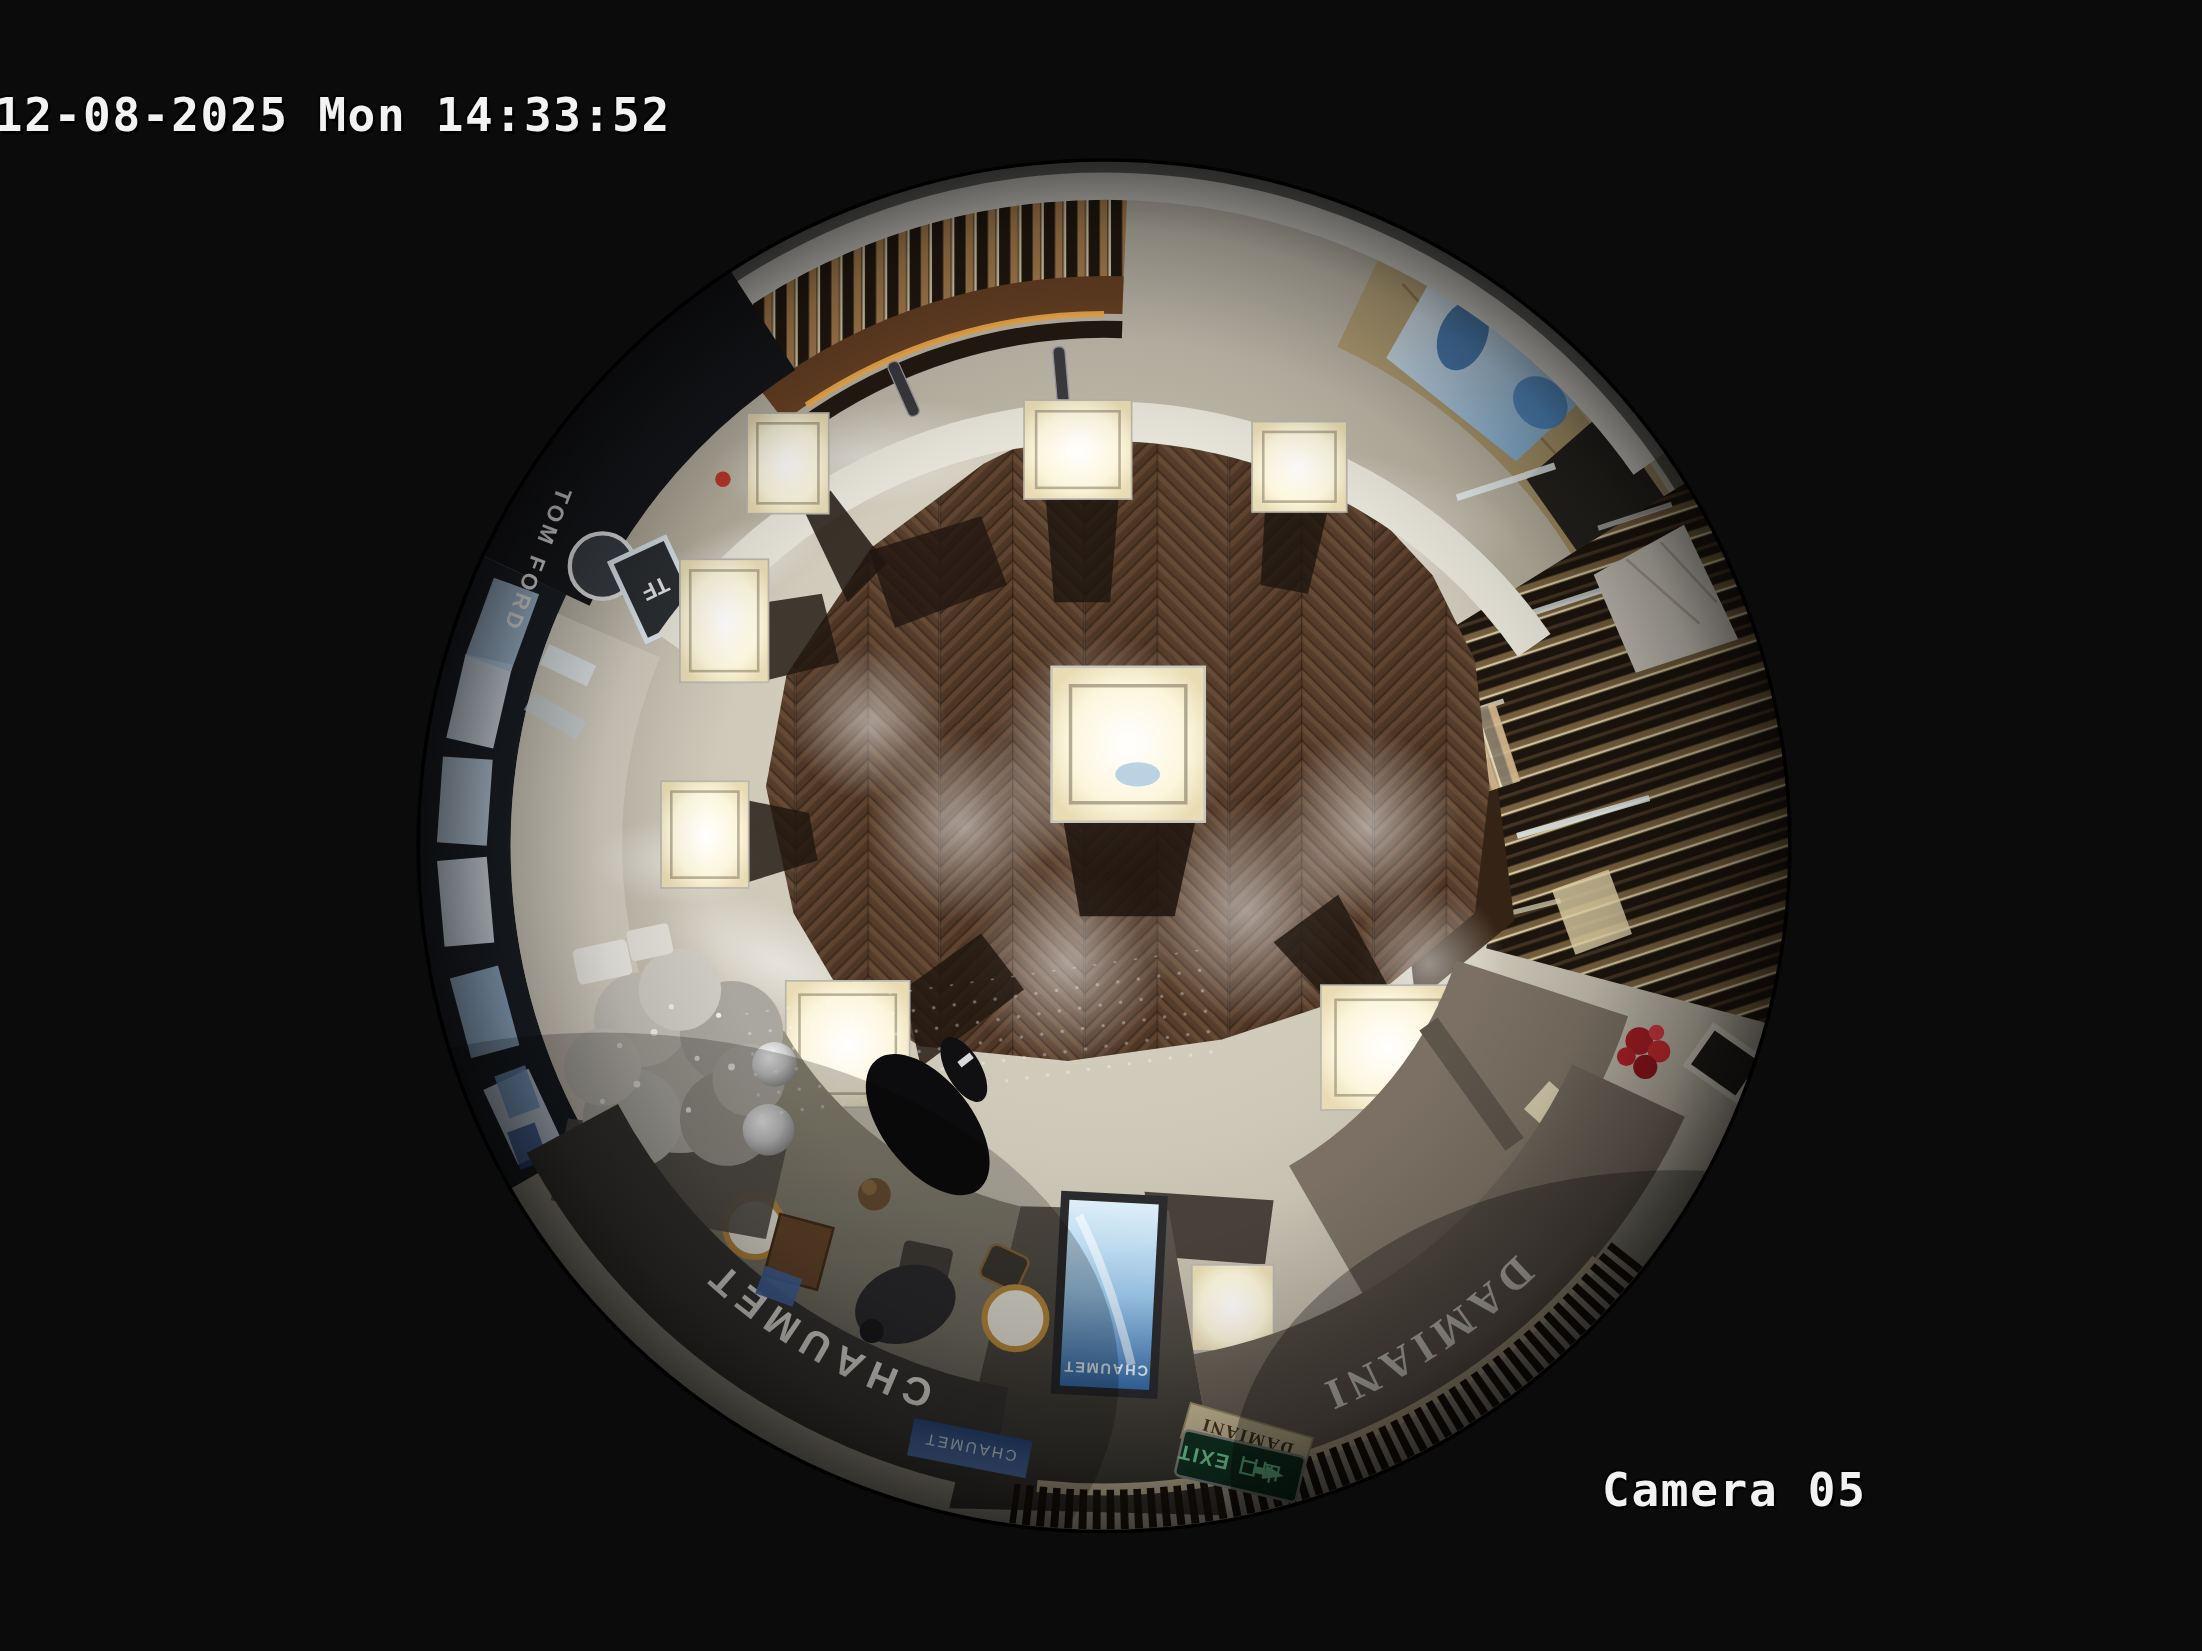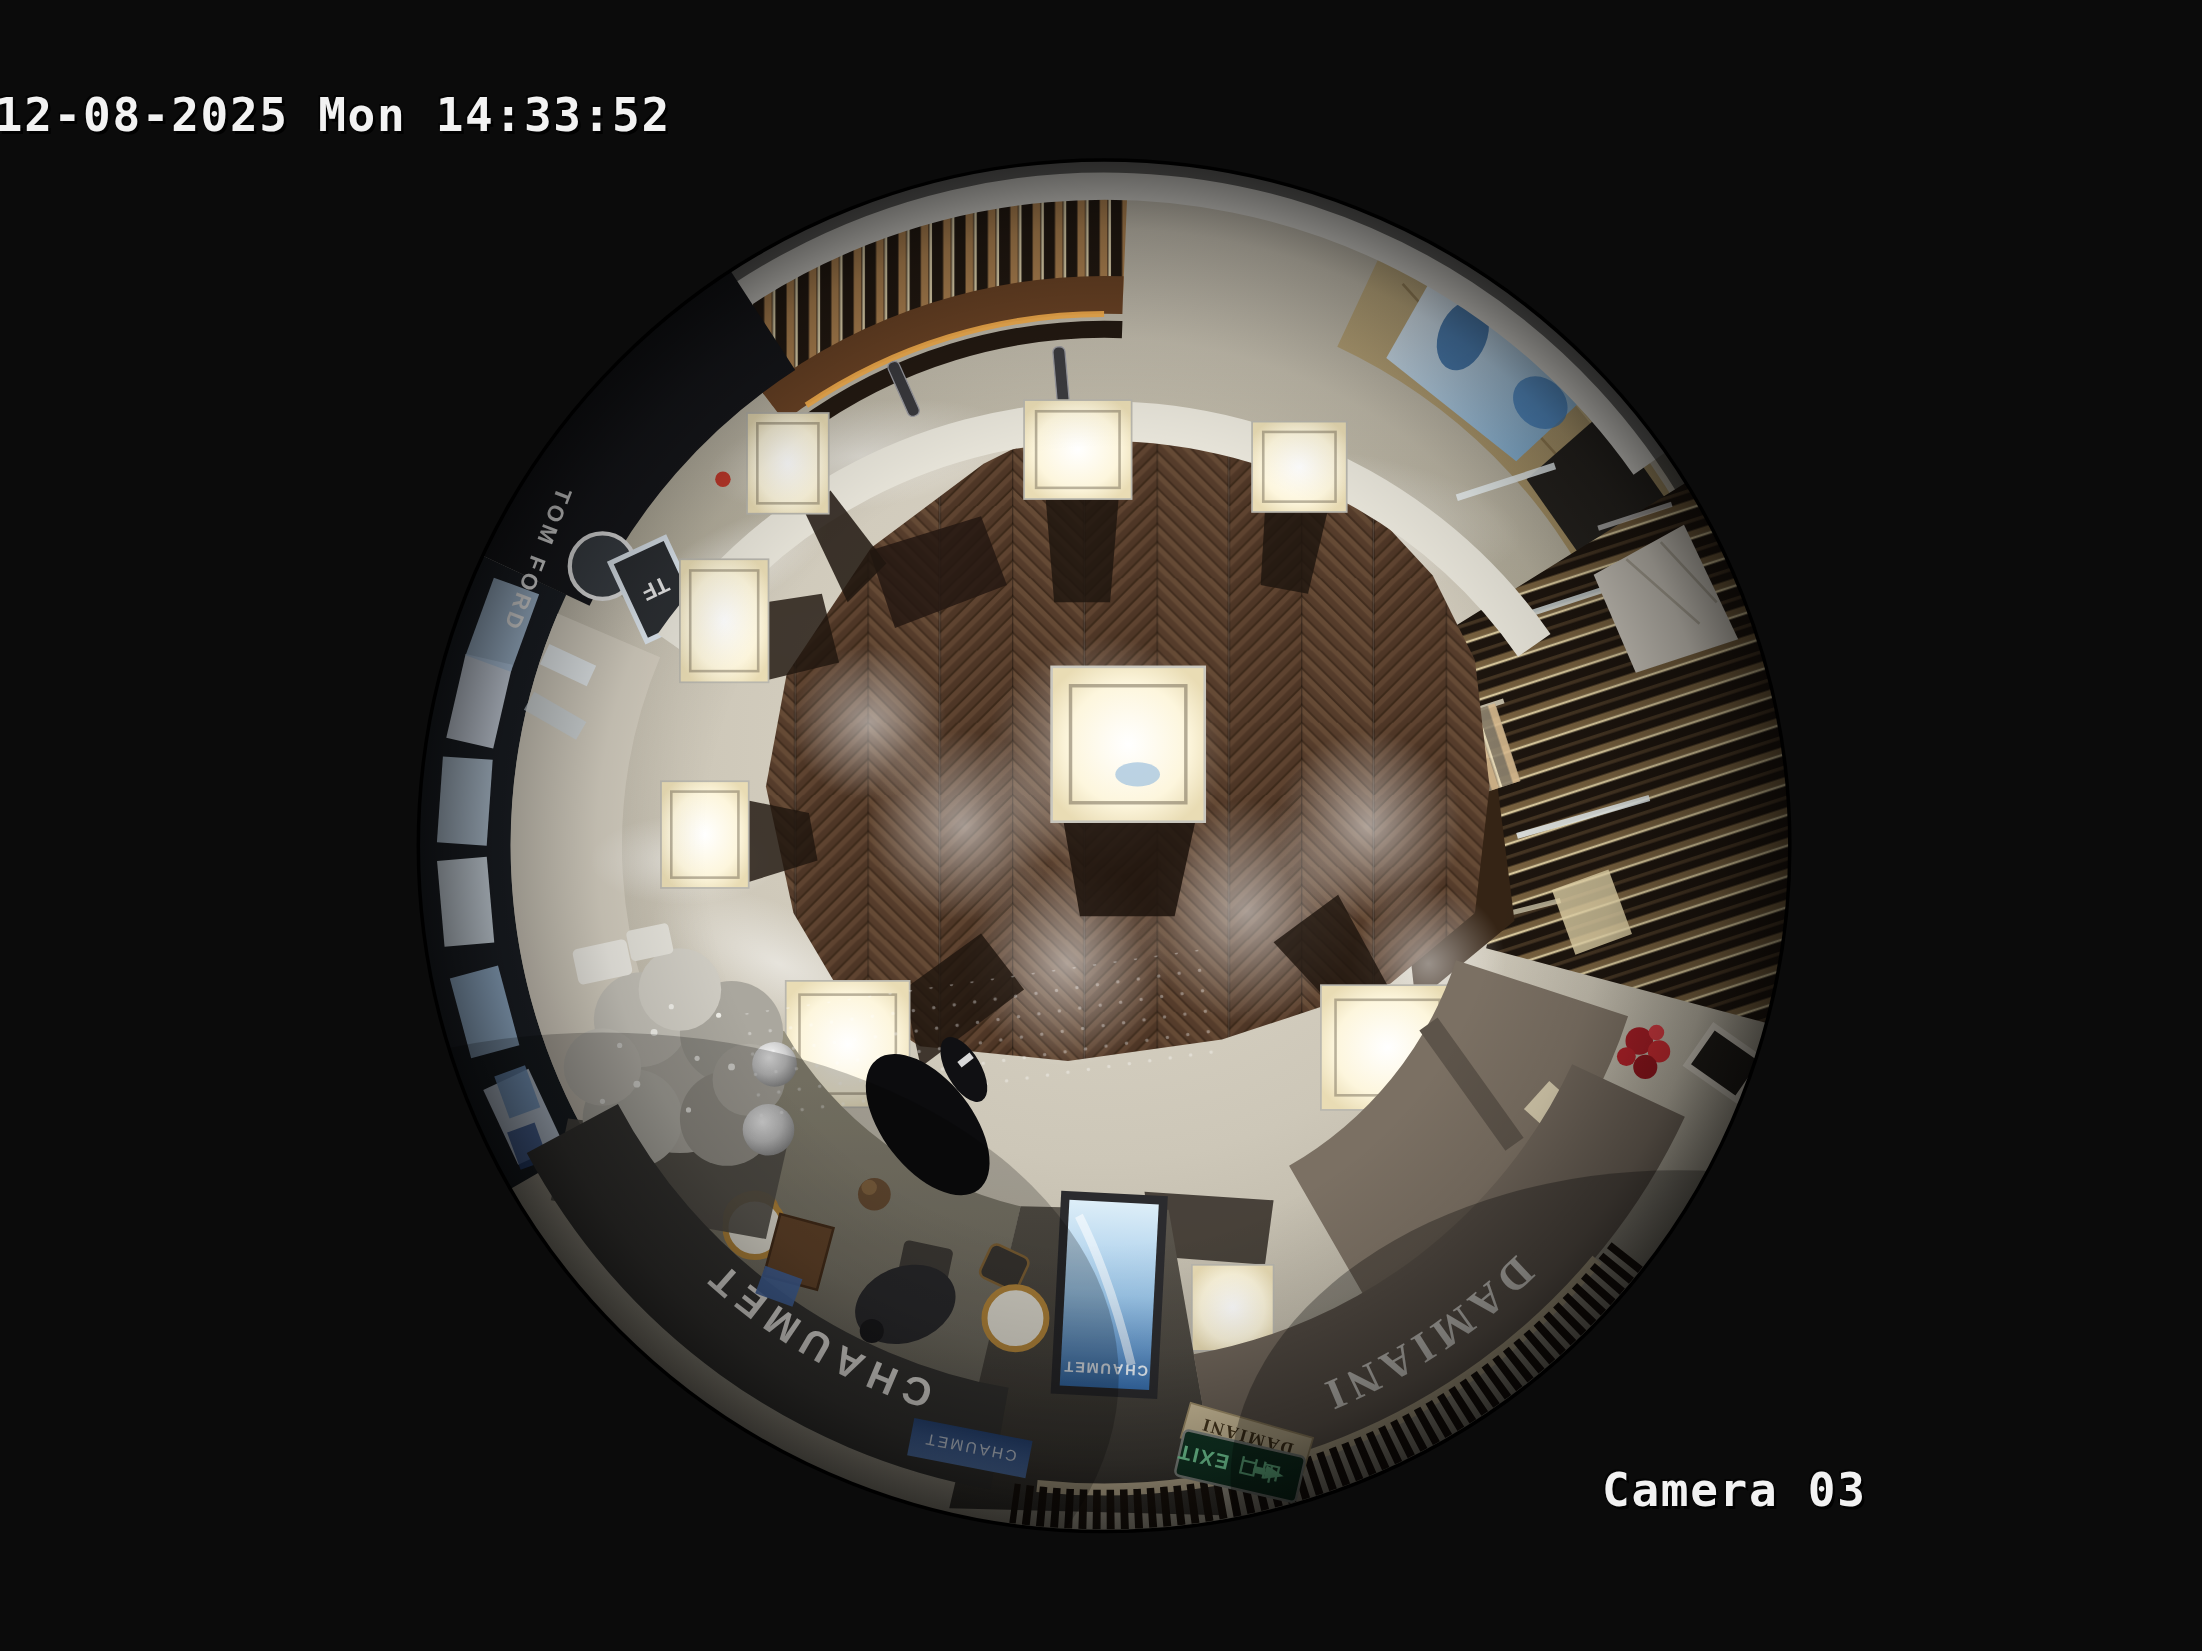--- a/index.html
+++ b/index.html
@@ -378,16 +378,16 @@
 
     <ellipse cx="700" cy="1600" rx="600" ry="400" fill="#000" opacity=".22"></ellipse>
     <ellipse cx="1950" cy="1720" rx="520" ry="360" fill="#000" opacity=".3"></ellipse>
     <circle cx="1283" cy="983" r="797" fill="url(#vig)"></circle>
   </g>
 
   <circle cx="1283" cy="983" r="797" fill="none" stroke="#000000" stroke-width="4"></circle>
 </svg>
 
 <div class="osd" id="osd-timestamp">12-08-2025 Mon 14:33:52</div>
-<div class="osd" id="osd-camera">Camera 03</div>
+<div class="osd" id="osd-camera">Camera 05</div>
 
 </div>
 
 
 </body></html>

